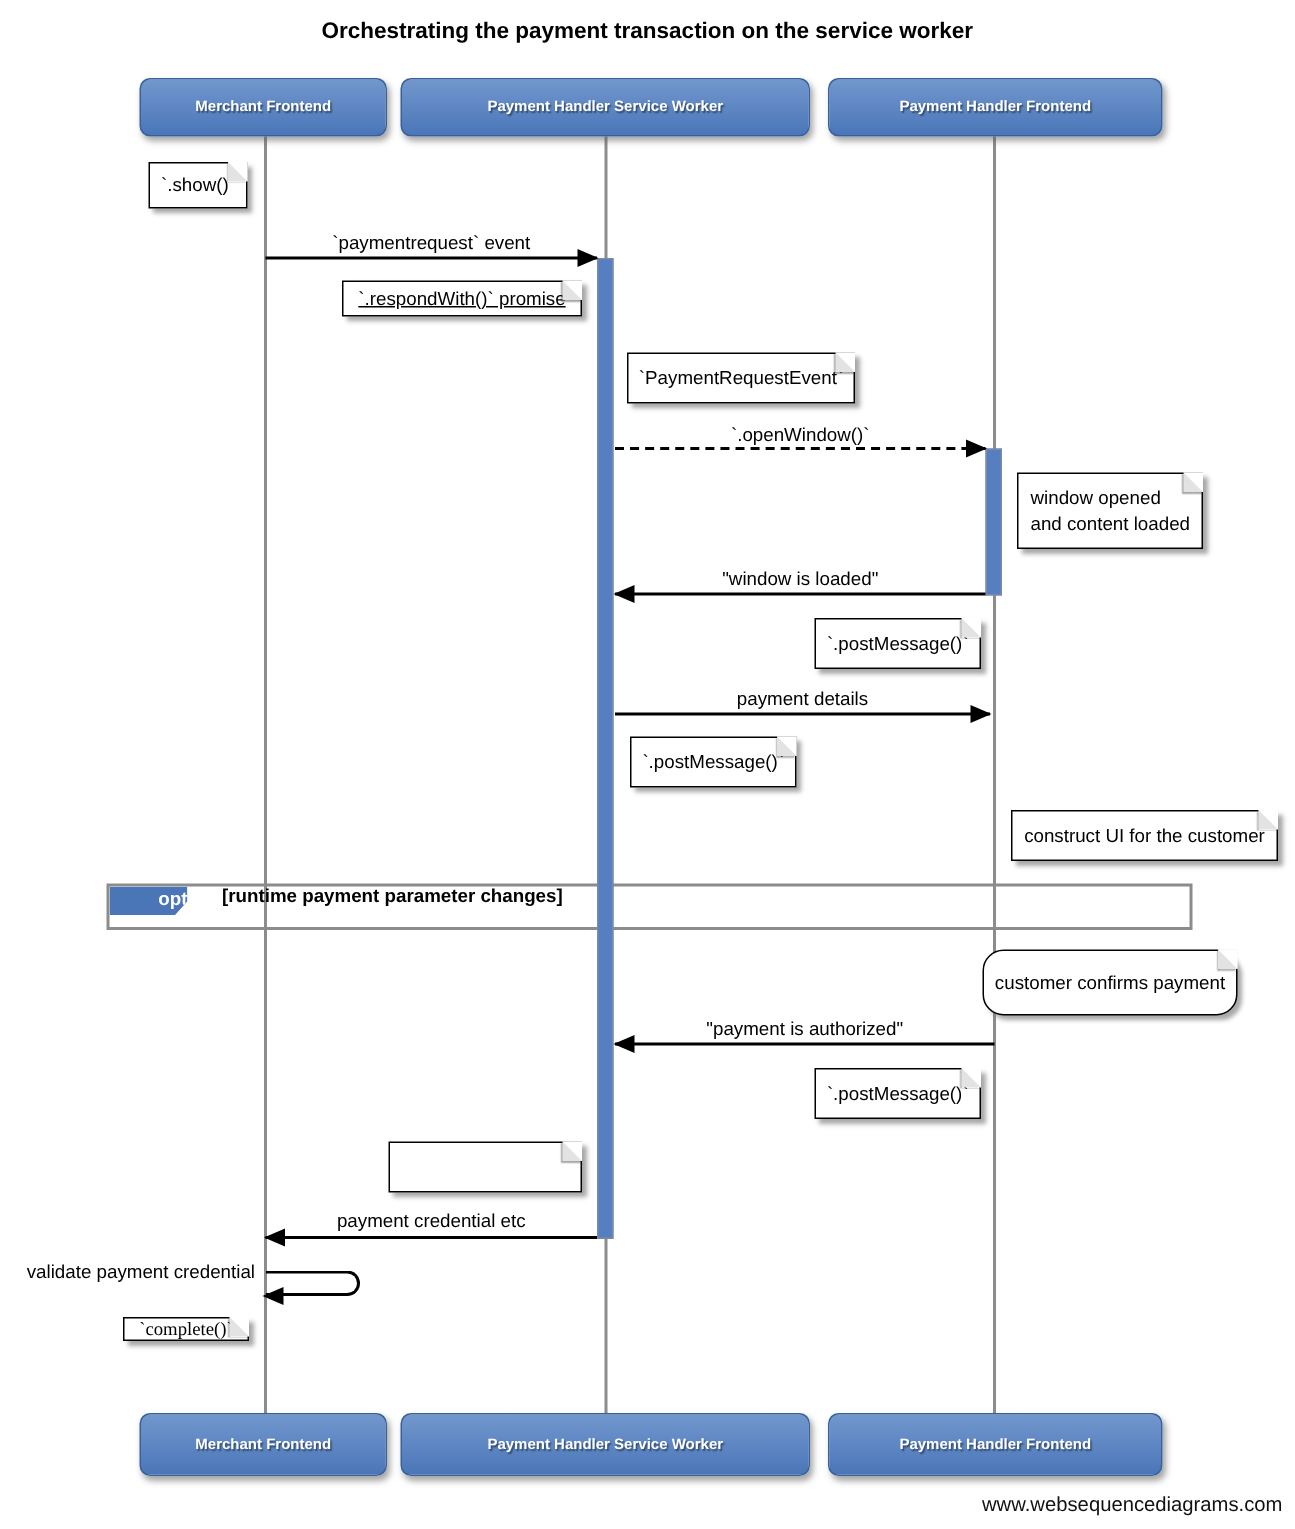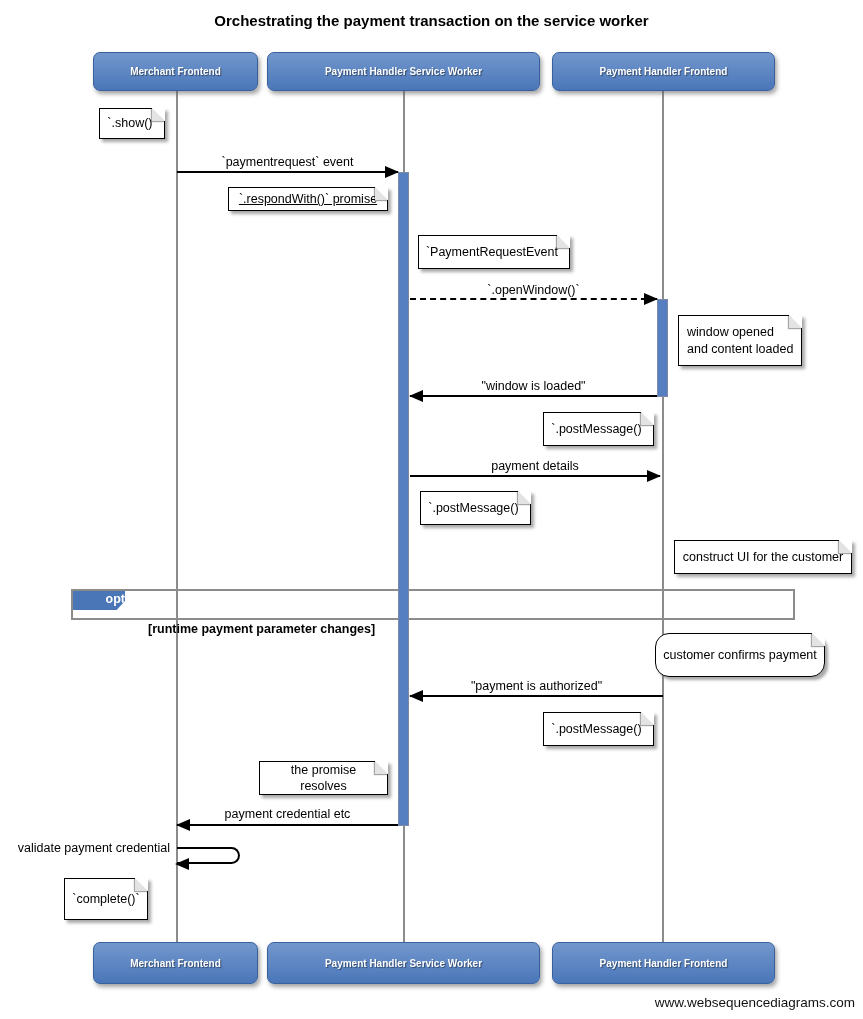--- a/index.html
+++ b/index.html
@@ -41,21 +41,21 @@
   .note.multiline { justify-content:flex-start; text-align:left; padding-left:8px; }
   .fold { position:absolute; top:-1px; right:-1px; width:0; height:0;
           border-style:solid; border-width:0 13px 13px 0;
           border-color:#fff #fff #e3e3e3 #e3e3e3;
           box-shadow:-1px 1px 1px rgba(0,0,0,0.35); }
 
   .optframe { position:absolute; border:2px solid #8c8c8c; background:transparent;text-align:right; }
   .opttab { position:absolute; left:0; top:0; width:52px; height:19px; background:#4a76b8;
             color:#fff; font-size:12.5px; font-weight:bold; padding:1px 0 0 7px;
             clip-path:polygon(0 0, 100% 0, 100% 52%, 84% 100%, 0 100%); }
-  .optcond { position:absolute; font-size:12.5px; font-weight:bold; color:#000; white-space:nowrap;margin-top:32px; }
+  .optcond { position:absolute; font-size:12.5px; font-weight:bold; color:#000; white-space:nowrap; }
 
   .watermark { position:absolute; right:8px; top:995px; font-size:13.5px; color:#111; }
 </style>
 </head>
 <body>
 
 <div class="diagram">
 
   <div class="title">Orchestrating the payment transaction on the service worker</div>
 
@@ -157,22 +157,21 @@
   <div class="note" style="left:655px; top:633px; width:170px; height:44px;border-radius:14px;">
       <div class="fold"></div>
       <span>customer confirms payment</span>
     </div>
   <div class="note" style="left:543px; top:712px; width:111px; height:34px;">
       <div class="fold"></div>
       <span>`.postMessage()`</span>
     </div>
   <div class="note" style="left:259px; top:761px; width:129px; height:34px;">
       <div class="fold"></div>
-      <span>the promise resolves</span>
     </div>
-  <div class="note" style="left:64px; top:878px; width:84px; height:42px;">
+  <div class="note" style="left:82px; top:878px; width:84px; height:16px;font-family:Liberation Serif, serif;">
       <div class="fold"></div>
       <span>`complete()`</span>
     </div>
 
   <div class="watermark">www.websequencediagrams.com</div>
 
 </div>
 
 </body></html>

